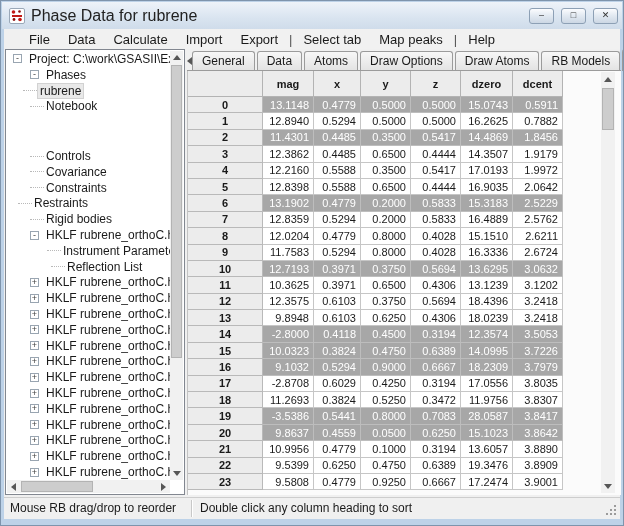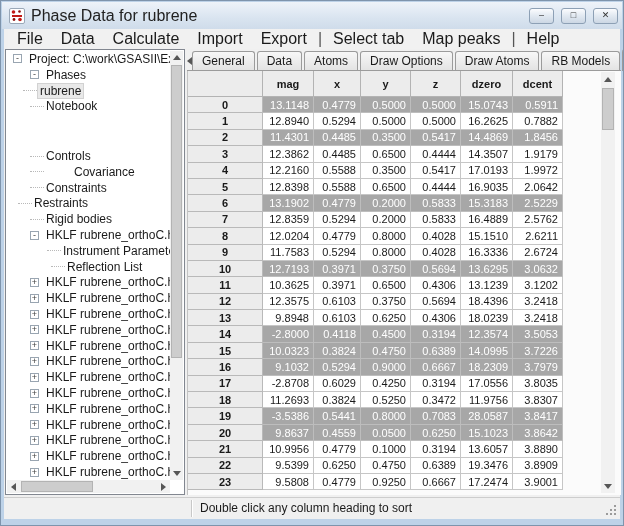--- a/index.html
+++ b/index.html
@@ -20,22 +20,22 @@
   .title-text{ font-size:16px; color:#222; }
   .caption-buttons{ margin-left:auto; margin-right:4px; display:flex; gap:7px; }
   .cap-btn{
     width:25px; height:16px; border:1px solid #8da0b5; border-radius:3px;
     background:linear-gradient(#fbfcfe,#e3eaf2 45%,#ccd7e4);
     display:flex; align-items:center; justify-content:center;
     font-size:9px; line-height:1; color:#333; cursor:default;
   }
   
   .client{ position:absolute; left:3px; right:3px; top:28px; height:490px; background:#f0f0f0; }
-  .menubar{ position:absolute; left:4px; top:0; right:0; height:20px;
-    display:flex; align-items:center; font-size:16px; background:#f1f1f1; }
+  .menubar{ position:absolute; left:16px; top:0; right:0; height:20px;
+    display:flex; align-items:center; font-size:13px; background:#f1f1f1; }
   .menu-item{ padding:1px 9px; }
   .menu-sep{ padding:1px 2px; color:#555; }
   
   .tree-panel{ position:absolute; left:1px; top:20px; width:180px; height:446px;
     background:#fff; border:1px solid #828790; }
   .tree-items{ position:absolute; left:1px; top:1px; width:166px; bottom:14px;
     overflow:hidden; white-space:nowrap; font-size:12px; }
   .tree-item{ height:15.8px; display:flex; align-items:center; }
   .toggle{ flex:0 0 auto; width:9px; height:9px; border:1px solid #99a5b1; background:#fff;
     font-size:9px; line-height:7px; text-align:center; color:#444; margin-right:5px; }
@@ -153,21 +153,21 @@
             <span class="tree-label selected">rubrene</span>
           </div>
           <div class="tree-item" style="padding-left: 23px;">
             <span class="toggle-spacer"></span>
             <span class="tree-label">Notebook</span>
           </div>
           <div class="tree-item" style="padding-left: 23px; margin-top: 34px;">
             <span class="toggle-spacer"></span>
             <span class="tree-label">Controls</span>
           </div>
-          <div class="tree-item" style="padding-left: 23px; gap: 28px;">
+          <div class="tree-item" style="padding-left: 23px;">
             <span class="toggle-spacer"></span>
             <span class="tree-label">Covariance</span>
           </div>
           <div class="tree-item" style="padding-left: 23px;">
             <span class="toggle-spacer"></span>
             <span class="tree-label">Constraints</span>
           </div>
           <div class="tree-item" style="padding-left: 11px;">
             <span class="toggle-spacer"></span>
             <span class="tree-label">Restraints</span>
@@ -469,19 +469,20 @@
             </div>
           <div class="sb-thumb"></div>
           <div class="sb-btn sb-down">
               <i class="tri-down"></i>
             </div>
         </div>
       </div>
     </div>
 
     <div class="statusbar">
+      <div class="status-left">Mouse RB drag/drop to reorder</div>
       <div class="status-div"></div>
       <div class="status-right">Double click any column heading to sort</div>
       <div class="grip"></div>
     </div>
 
   </div>
 </div>
 
 </body></html>

